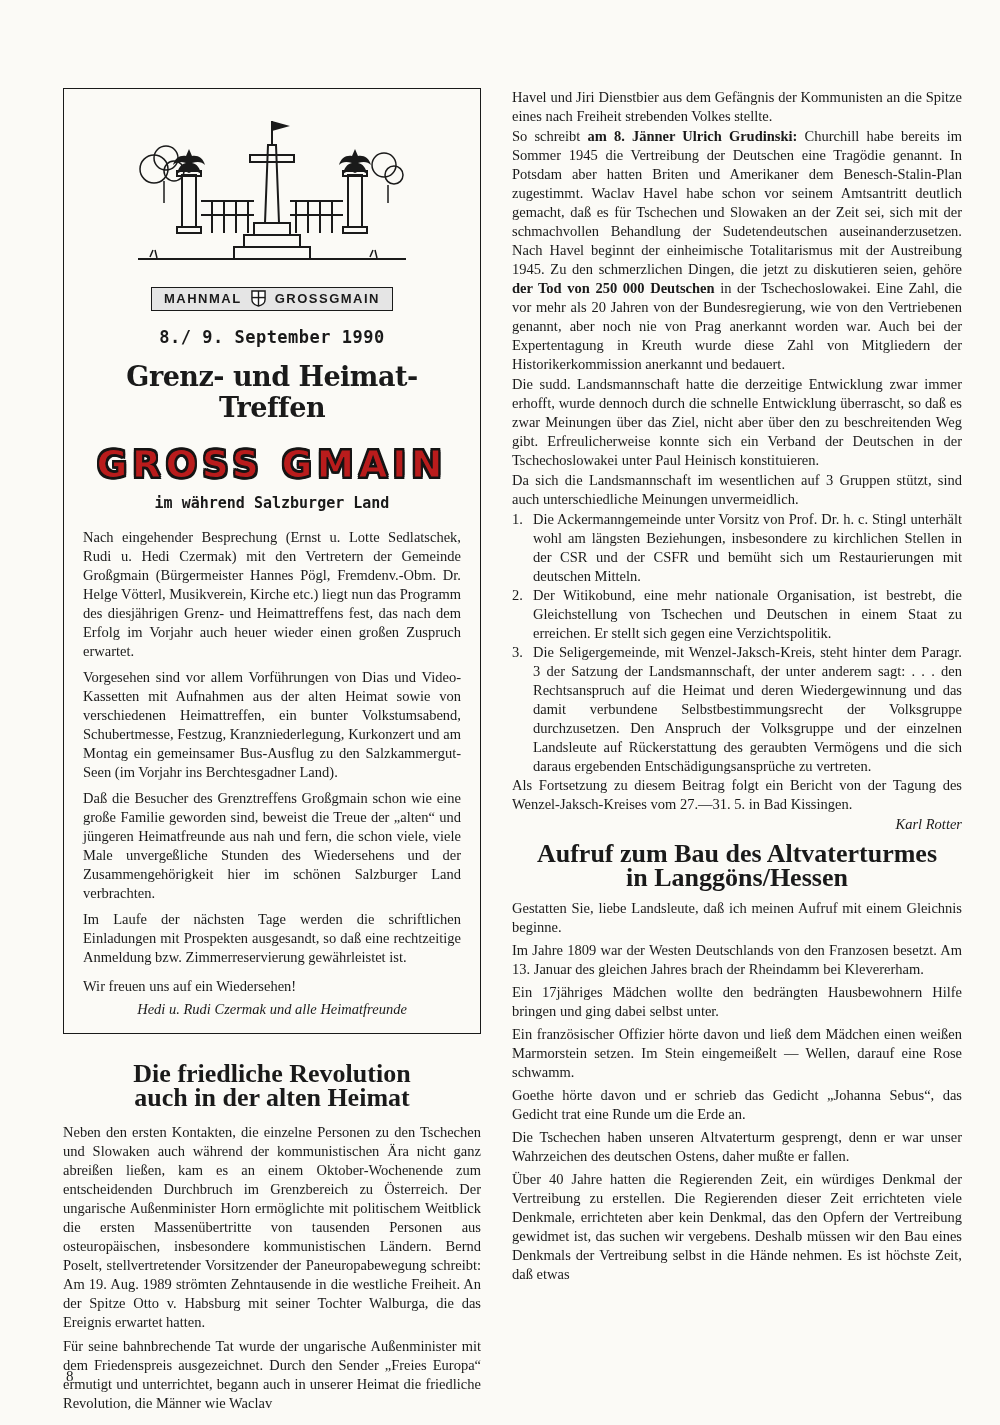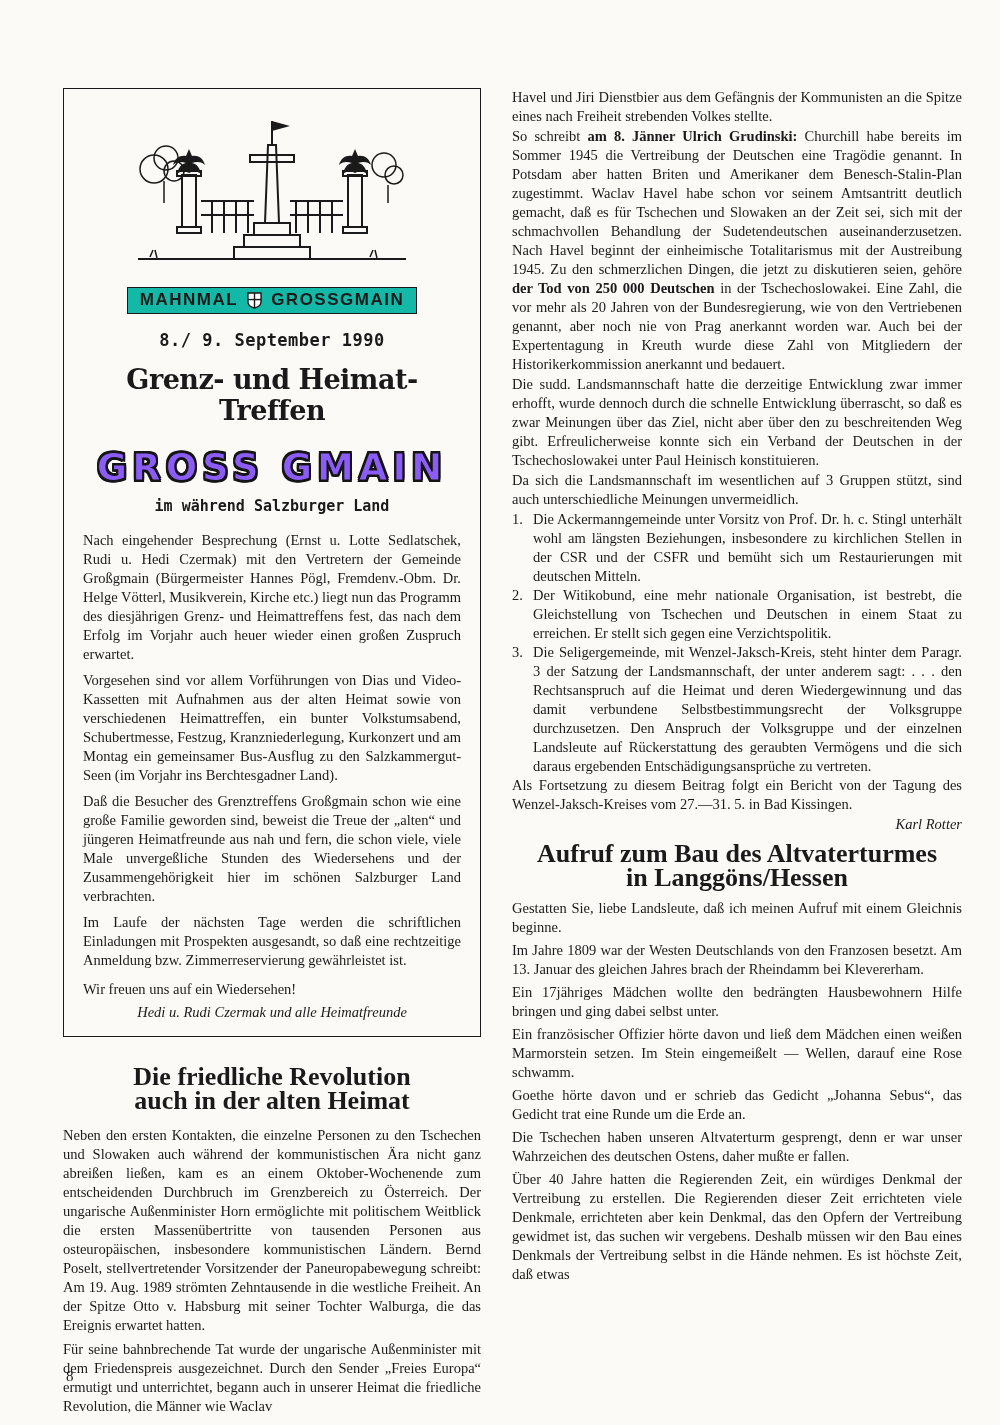--- a/index.html
+++ b/index.html
@@ -18,29 +18,29 @@
   .bp { margin-bottom:7px;font-family:Liberation Serif, serif; }
   .lp { margin-bottom:5px; }
   .rp { margin-bottom:1px; }
   .rap { margin-bottom:4px; }
 
   .box { border:1.5px solid #1a1a1a; padding:20px 19px 14px; background:#fbfaf6; }
   .illus { text-align:center; margin:0 0 2px; }
   .banner-row { text-align:center; margin:0 0 16px; }
   .banner { display:inline-flex; align-items:center; gap:9px; border:1.5px solid #1a1a1a;
             padding:2px 12px 3px; font-family:"Liberation Sans","DejaVu Sans",sans-serif;
-            font-weight:bold; font-size:17px; letter-spacing:1.5px; background:#14b8a6; }
+            font-weight:bold; font-size:13px; letter-spacing:1.5px; background:#e5e5e5; }
   .banner .shield { display:inline-flex; }
 
   .date { font-family:"DejaVu Sans Mono","Liberation Mono",monospace; font-weight:bold;
           font-size:17px; text-align:center; margin:4px 0 14px; letter-spacing:0.5px; }
   .frak { font-family:"DejaVu Serif",serif; font-weight:bold; font-size:27px; letter-spacing:-0.5px;
           text-align:center; margin-bottom:20px; }
   .outline { font-family:"DejaVu Sans","Liberation Sans",sans-serif; font-weight:bold;
-             font-size:37px; letter-spacing:5px; text-align:center; color:#8b5cf6; margin-bottom:8px;
+             font-size:37px; letter-spacing:5px; text-align:center; color:#b91c1c; margin-bottom:8px;
              -webkit-text-stroke:1px #141414;
              text-shadow:-1.6px -1.6px 0 #141414, 1.6px -1.6px 0 #141414, -1.6px 1.6px 0 #141414,
                           1.6px 1.6px 0 #141414, 0 -1.6px 0 #141414, 0 1.6px 0 #141414,
                          -1.6px 0 0 #141414, 1.6px 0 0 #141414; }
   .subtitle { font-family:"DejaVu Sans Mono","Liberation Mono",monospace; font-weight:bold;
               font-size:15px; text-align:center; margin-bottom:16px; }
   .closing { margin-top:10px; margin-bottom:4px; text-align:left; }
   .sig { font-style:italic; text-align:center; font-size:14.5px; line-height:19px; }
 
   .atitle { font-size:26px; line-height:24px; text-align:center; font-weight:bold; margin:28px 0 13px; }

